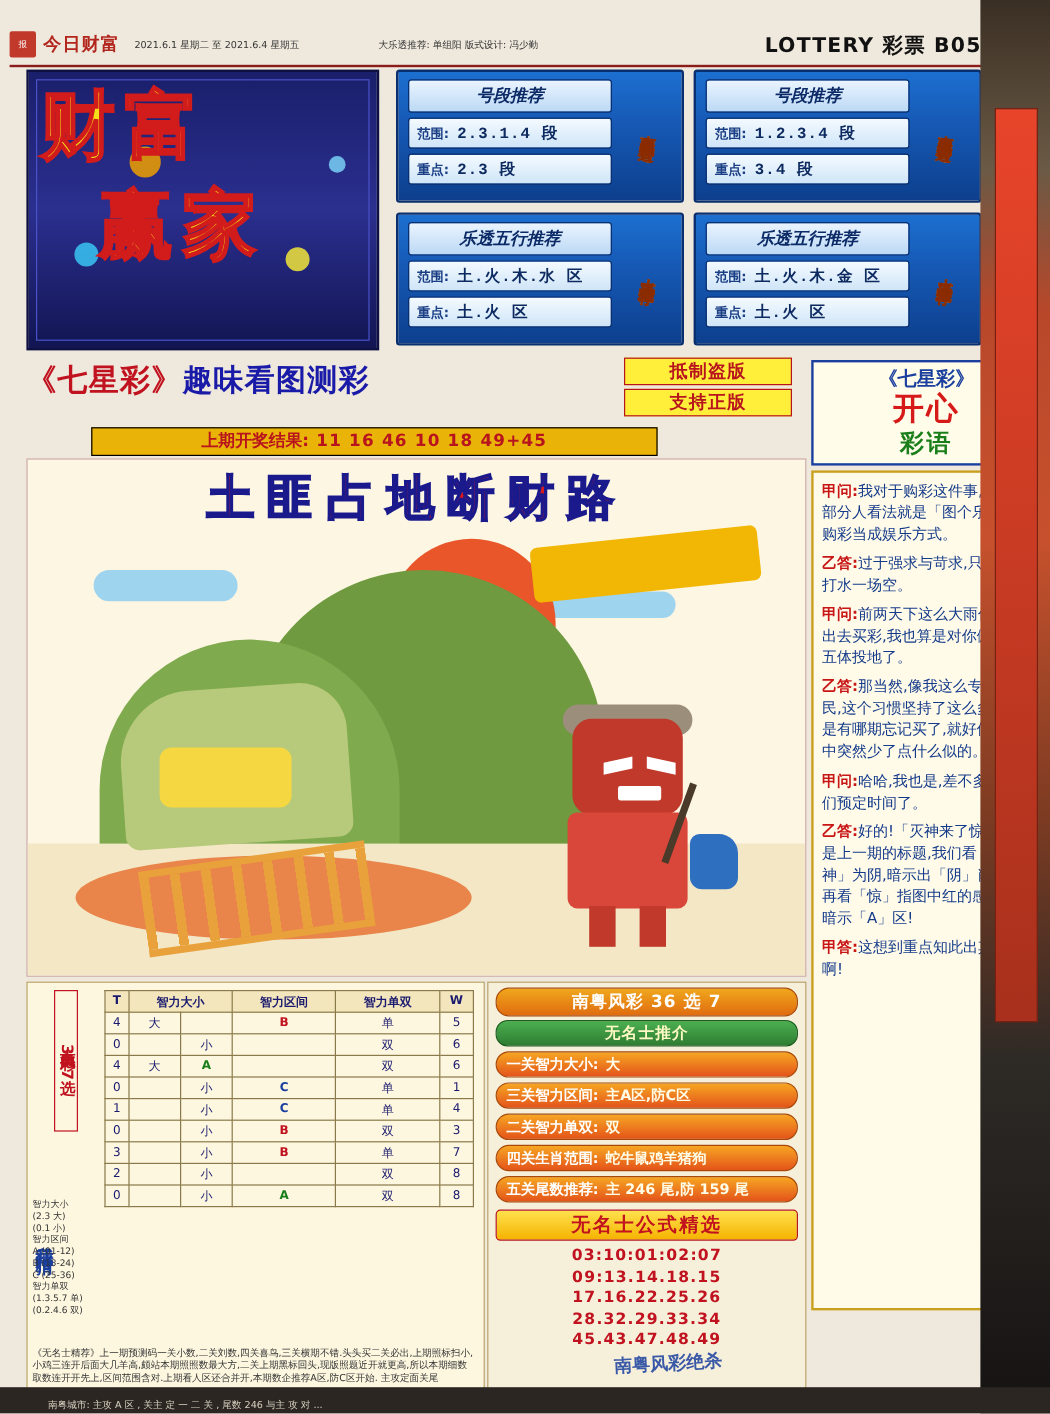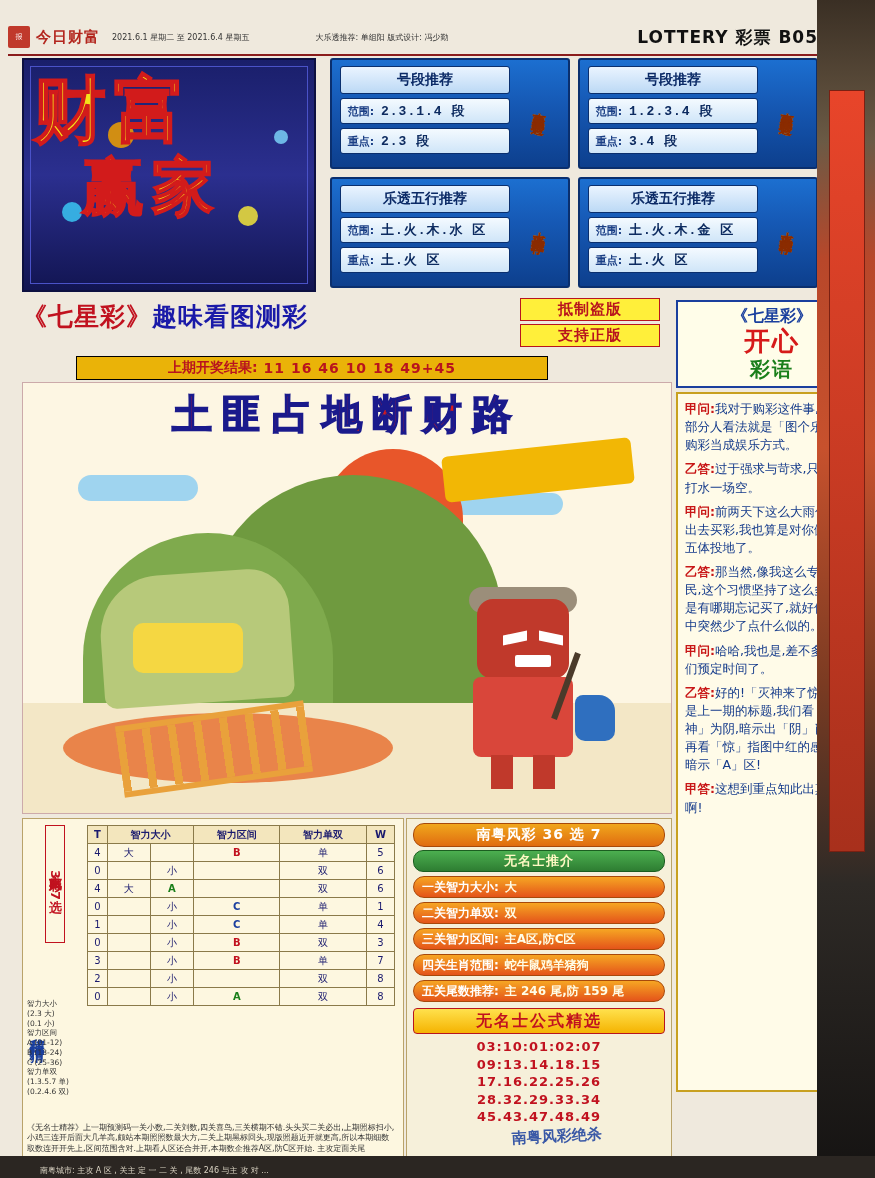--- a/index.html
+++ b/index.html
@@ -36,21 +36,21 @@
     position:absolute;left:22px;top:58px;width:290px;height:230px;
     background:linear-gradient(180deg,#1a1f6b 0%,#2b2f8f 50%,#121552 100%);
     border:2px solid #0d1040;
     overflow:hidden;
   }
   .tb-inner{
     position:absolute;inset:6px;border:1px solid #4a52c8;
   }
   .tb-line1{
     position:absolute;left:10px;top:14px;
-    font-size:72px;font-weight:bold;color:#f4e11a;
+    font-size:62px;font-weight:bold;color:#f4e11a;
     -webkit-text-stroke:2px #d21b1b;
     letter-spacing:8px;line-height:1;
     font-family:"DejaVu Sans","Liberation Sans",sans-serif;
   }
   .tb-line2{
     position:absolute;left:22px;top:96px;
     font-size:62px;font-weight:bold;color:#f4e11a;
     -webkit-text-stroke:2px #d21b1b;
     letter-spacing:8px;line-height:1;margin-left:36px;
   }
@@ -67,21 +67,21 @@
   .rec-box{
     position:relative;
     background:linear-gradient(180deg,#1c6fd0 0%,#1659b5 40%,#0d3f8d 100%);
     border:2px solid #0a2f6e;border-radius:3px;overflow:hidden;
   }
   .rec-head{
     position:absolute;left:8px;top:6px;right:58px;height:26px;
     background:linear-gradient(180deg,#eaf4ff,#bcd9f5);
     border:1px solid #0a2f6e;border-radius:3px;
     display:flex;align-items:center;justify-content:center;
-    font-size:14px;font-weight:bold;color:#0b2a66;
+    font-size:14px;font-weight:bold;color:#0b2a66;font-style:italic;
   }
   .rec-row{
     position:absolute;left:8px;height:24px;right:58px;
     background:linear-gradient(180deg,#f4faff,#cfe5f8);
     border:1px solid #0a2f6e;border-radius:3px;
     display:flex;align-items:center;
   }
   .rec-row.r1{top:38px;}
   .rec-row.r2{top:68px;}
   .rec-label{
@@ -544,26 +544,26 @@
   </div>
 
   <div class="bm-wrap">
     <div class="bm-title">南粤风彩 36 选 7</div>
     <div class="bm-sub">无名士推介</div>
     <div class="bm-row">
       <span class="k">一关智力大小:</span>
       <span class="v">大</span>
     </div>
     <div class="bm-row">
+      <span class="k">三关智力区间:</span>
+      <span class="v">主A区,防C区</span>
+    </div>
+    <div class="bm-row">
       <span class="k">二关智力单双:</span>
       <span class="v">双</span>
-    </div>
-    <div class="bm-row">
-      <span class="k">三关智力区间:</span>
-      <span class="v">主A区,防C区</span>
     </div>
     <div class="bm-row">
       <span class="k">四关生肖范围:</span>
       <span class="v">蛇牛鼠鸡羊猪狗</span>
     </div>
     <div class="bm-row">
       <span class="k">五关尾数推荐:</span>
       <span class="v">主 246 尾,防 159 尾</span>
     </div>
     <div class="bm-foot">无名士公式精选</div>

